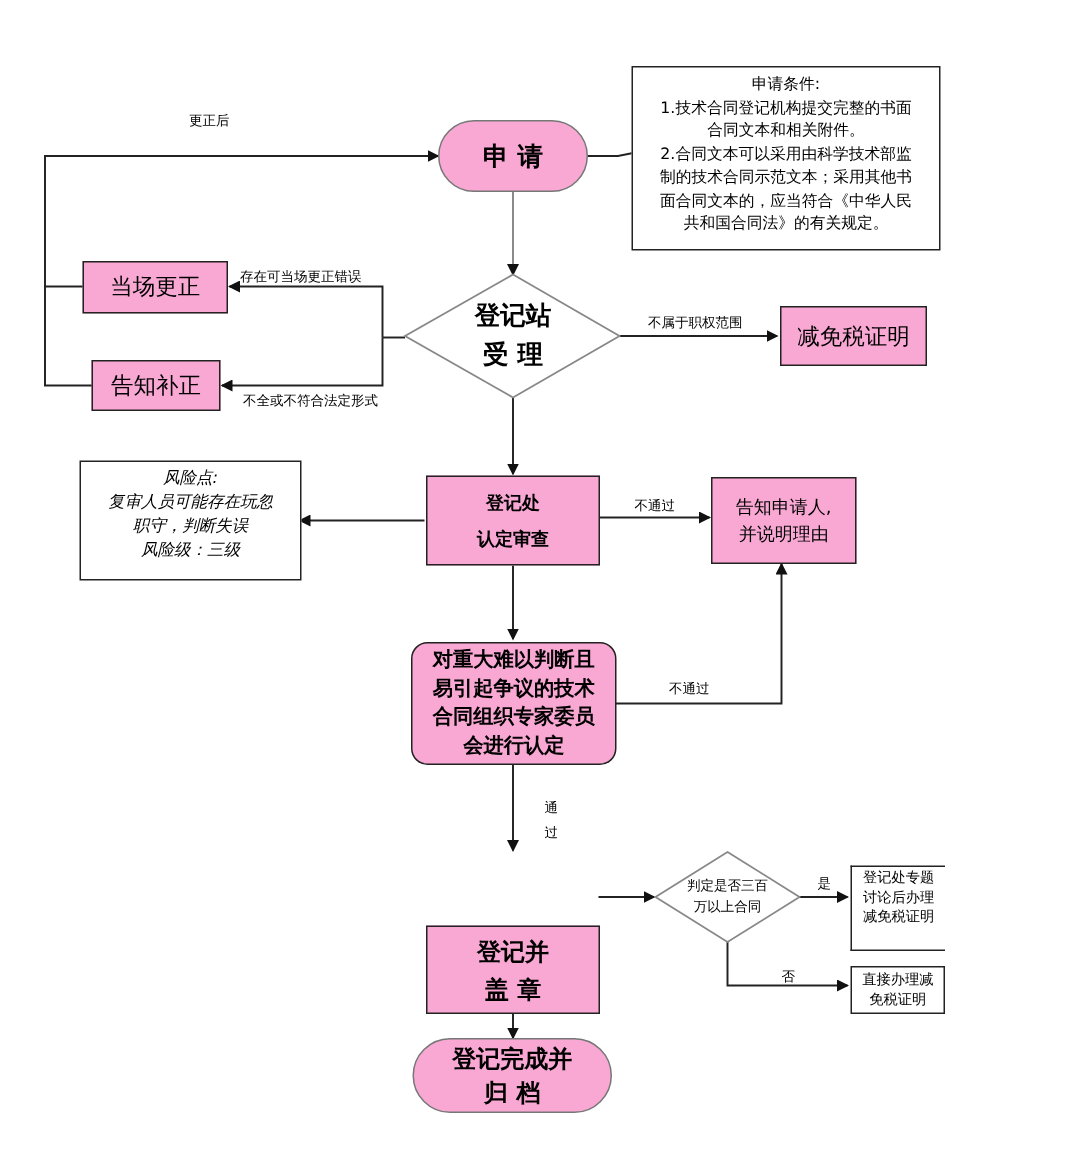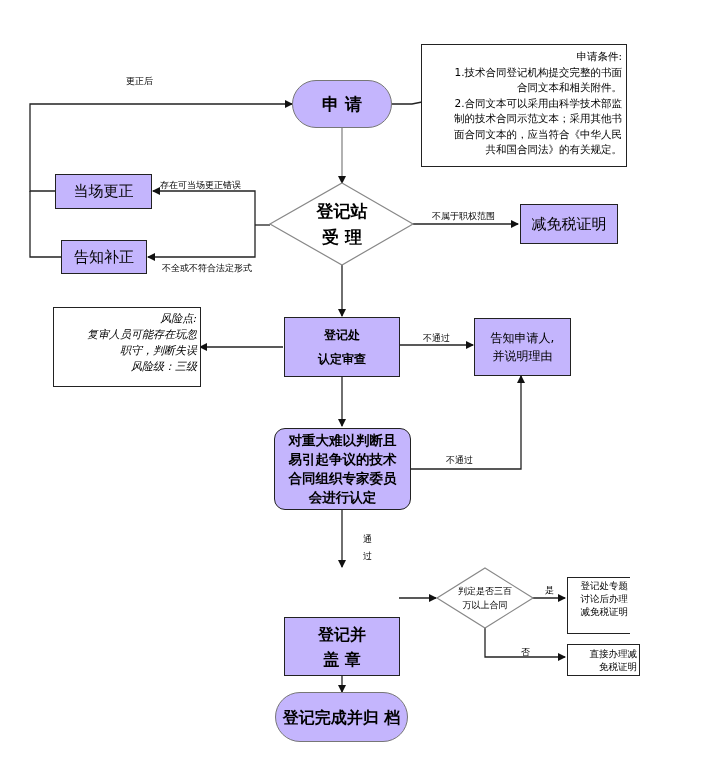--- a/index.html
+++ b/index.html
@@ -1,26 +1,26 @@
 <!DOCTYPE html>
 <html><head>
   <meta charset="utf-8">
   <style>
     html, body { margin: 0; padding: 0; background: #ffffff; }
     body { width: 728px; height: 766px; position: relative; overflow: hidden;
            font-family: "DejaVu Sans", "Liberation Sans", sans-serif; color: #000; }
     svg.lines { position: absolute; left: 0; top: 0; width: 728px; height: 766px; }
     .node { position: absolute; box-sizing: border-box; display: flex; align-items: center;
-            justify-content: center; text-align: right; background: #c4b5fd; }
+            justify-content: center; text-align: right; background: #f9a8d4; }
     .rect { border: 1.5px solid #222; }
     .terminal { border: 1.2px solid #777; border-radius: 24px; }
     .bold { font-weight: bold; }
     .label { position: absolute; font-size: 9px; white-space: nowrap; line-height: 1; }
     .note { position: absolute; box-sizing: border-box; border: 1.5px solid #222; background: #fff;
-            font-size: 11px; line-height: 16px; padding: 3px 5px; text-align: right; }
+            font-size: 11px; line-height: 16px; padding: 3px 5px; text-align: center; }
     .line { display: block; }
     .diamond-text { position: absolute; text-align: center; display: flex; flex-direction: column;
                     align-items: center; justify-content: center; }
   </style>
 </head>
 <body>
 
 <svg class="lines" viewBox="0 0 728 766">
   <defs>
     <marker id="ah" markerWidth="8" markerHeight="8" refX="7" refY="4" orient="auto" markerUnits="userSpaceOnUse">
@@ -131,26 +131,26 @@
   <span>判定是否三百</span>
   <span>万以上合同</span>
 </div>
 
 <div class="note" style="left:567px;top:577px;width:63px;height:57px;font-size:9.5px;line-height:13px;padding:1px 2px;border-right:none;">
   <span class="line">登记处专题</span>
   <span class="line">讨论后办理</span>
   <span class="line">减免税证明</span>
 </div>
 
-<div class="note" style="left:567px;top:644px;width:73px;height:32px;font-size:9.5px;line-height:13px;padding:2px 2px;">
+<div class="note" style="left:567px;top:644px;width:63px;height:32px;font-size:9.5px;line-height:13px;padding:2px 2px;">
   <span class="line">直接办理减</span>
   <span class="line">免税证明</span>
 </div>
 
-<div class="node terminal bold" style="left:275px;top:692px;width:133px;height:50px;font-size:16px;line-height:23px;flex-direction:row;border-radius:25px;">
+<div class="node terminal bold" style="left:275px;top:692px;width:133px;height:50px;font-size:16px;line-height:23px;flex-direction:column;border-radius:25px;">
   <span>登记完成并</span>
   <span>归 档</span>
 </div>
 
 <span class="label" style="left:126px;top:77px;">更正后</span>
 <span class="label" style="left:160px;top:181px;">存在可当场更正错误</span>
 <span class="label" style="left:162px;top:264px;">不全或不符合法定形式</span>
 <span class="label" style="left:432px;top:212px;">不属于职权范围</span>
 <span class="label" style="left:423px;top:334px;">不通过</span>
 <span class="label" style="left:446px;top:456px;">不通过</span>

